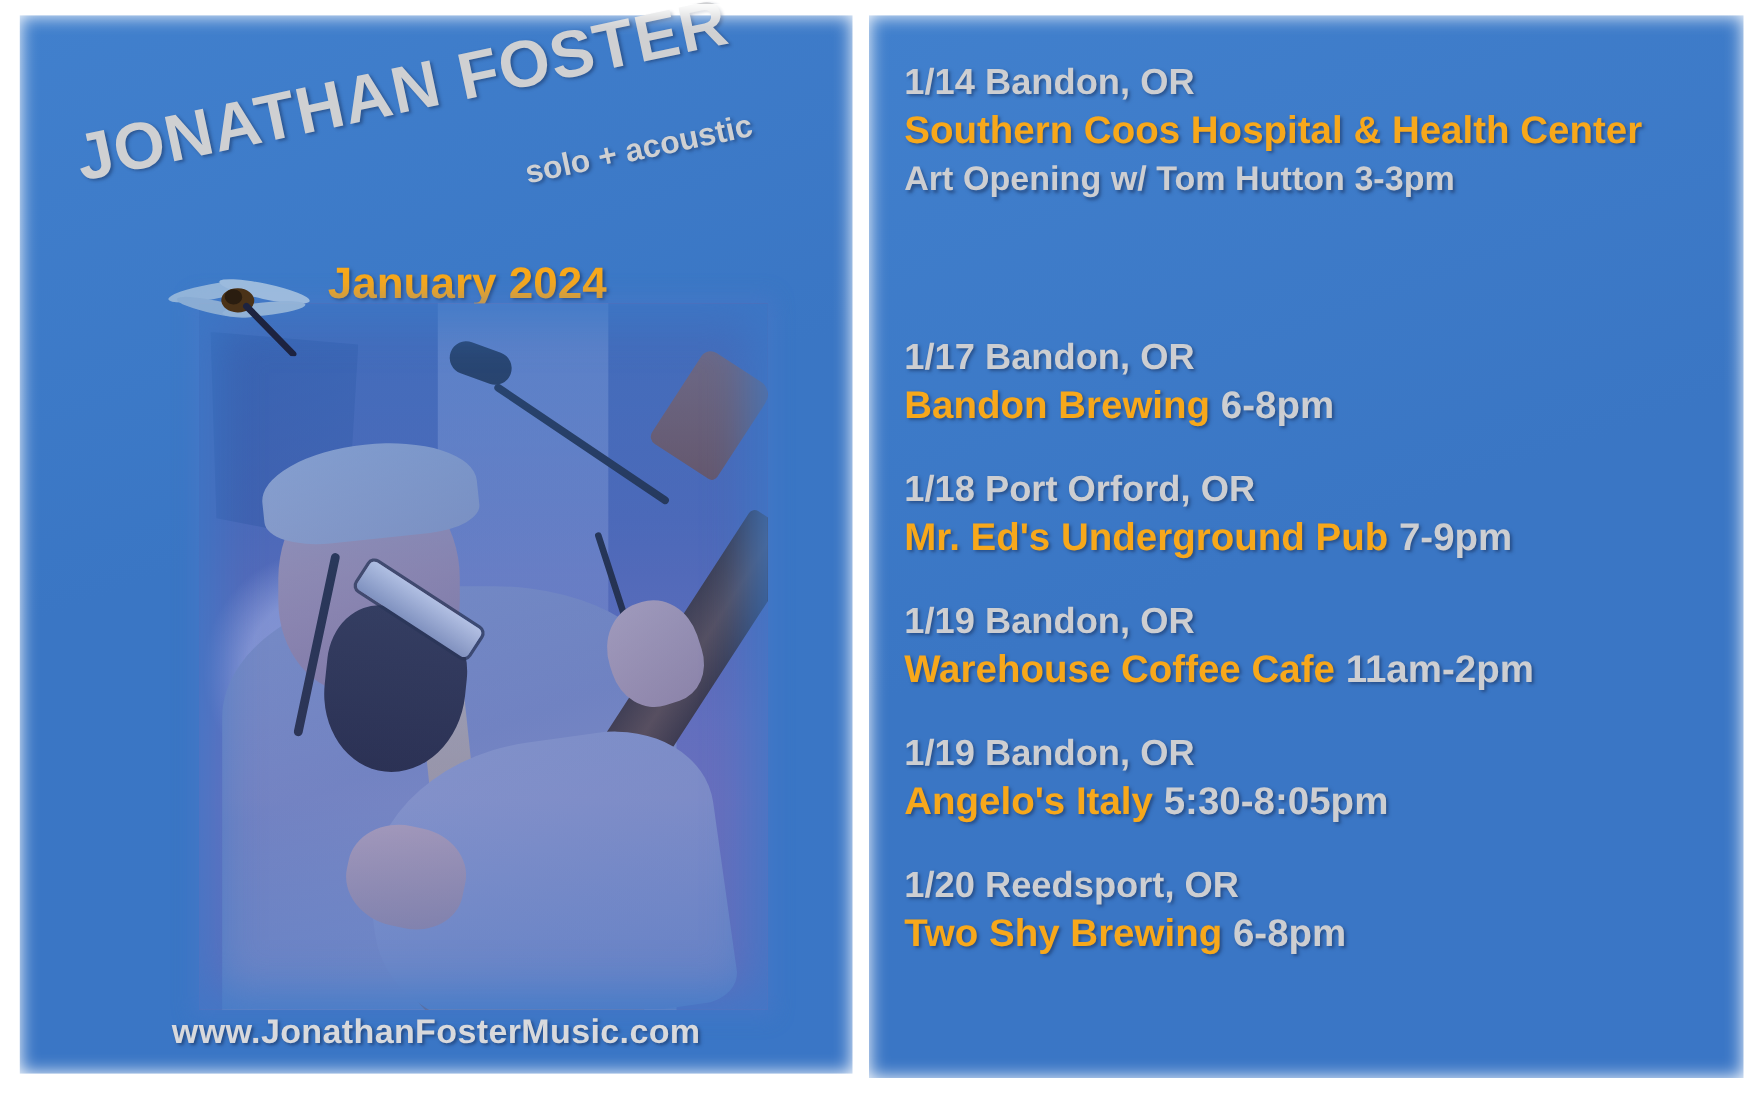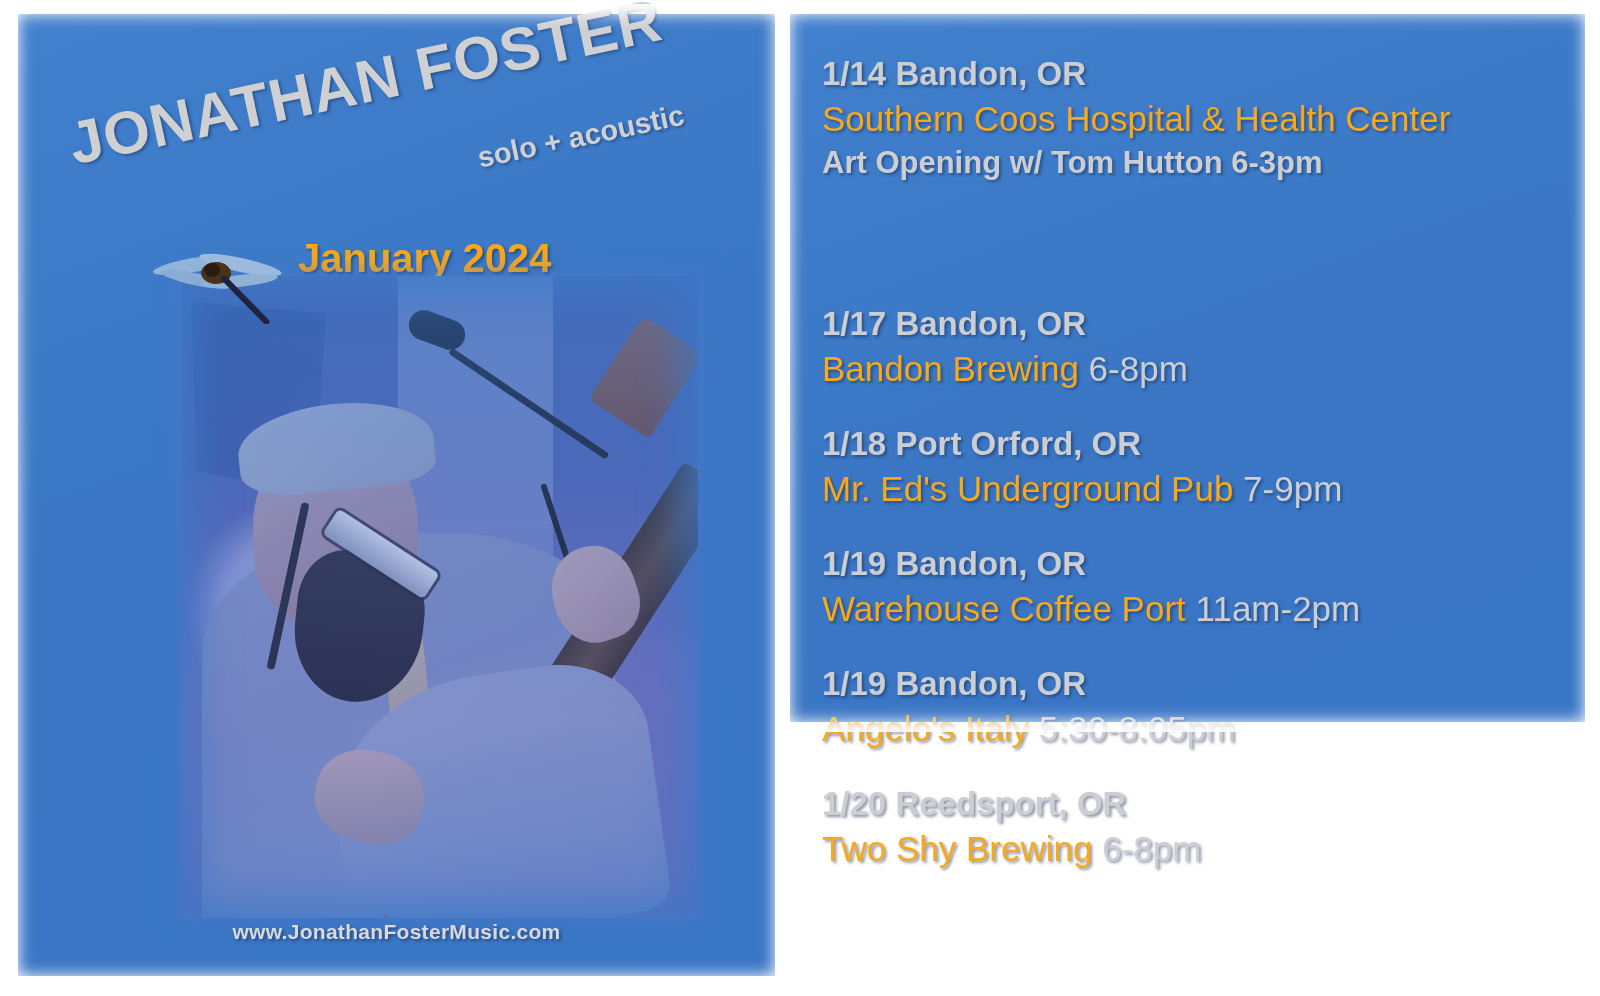--- a/index.html
+++ b/index.html
@@ -23,21 +23,21 @@
     position:absolute;inset:-10px;
     pointer-events:none;
     box-shadow:inset 0 0 16px 10px #ffffff;
   }
 
   #left-panel{
     left:18px;top:14px;width:757px;height:962px;
     background:linear-gradient(160deg,#4180cd 0%,#3a76c4 45%,#3a76c6 100%);
   }
   #right-panel{
-    left:790px;top:14px;width:795px;height:708px;
+    left:790px;top:14px;width:795px;height:966px;
     background:linear-gradient(160deg,#4180cd 0%,#3a76c4 50%,#3a76c6 100%);
   }
 
   
   #artist-name{
     position:absolute;
     left:52px;top:96px;
     width:660px;
     transform:rotate(-12deg);
     transform-origin:left center;
@@ -211,21 +211,21 @@
 
   
   .dragonfly{position:absolute;width:150px;height:90px;}
   #dragonfly-left{left:122px;top:218px;transform:rotate(2deg);}
 
   
   #website{
     position:absolute;
     left:0;right:0;top:906px;
     text-align:center;
-    font-size:21px;font-weight:bold;
+    font-size:31px;font-weight:bold;
     color:#d8d9dc;
     letter-spacing:.3px;
     text-shadow:2px 2px 3px rgba(20,40,80,.55);
   }
 
   
   #event-list{
     position:absolute;
     left:32px;top:38px;right:10px;
   }
@@ -233,21 +233,21 @@
   .event .line{
     white-space:nowrap;
     text-shadow:2px 2px 3px rgba(20,40,80,.5);
   }
   .line-city{
     font-size:33px;font-weight:bold;
     color:#cdced1;
     line-height:44px;
   }
   .line-venue{
-    font-size:35px;font-weight:normal;
+    font-size:35px;font-weight:bold;
     color:#f7a81b;
     line-height:46px;
   }
   .line-venue .time{color:#cdced1;}
   .line-note{
     font-size:31px;font-weight:bold;
     color:#cdced1;
     line-height:42px;
   }
 </style>
@@ -306,37 +306,37 @@
   <div id="website">www.JonathanFosterMusic.com</div>
 </div>
 
 <div class="panel" id="right-panel">
 
   <div id="event-list">
 
     <div class="event" style="margin-bottom:118px;">
       <div class="line line-city">1/14  Bandon, OR</div>
       <div class="line line-venue"><span>Southern Coos Hospital &amp; Health Center</span></div>
-      <div class="line line-note">Art Opening w/ Tom Hutton 6-3pm</div>
+      <div class="line line-note">Art Opening w/ Tom Hutton 3-3pm</div>
     </div>
 
 
     <div class="event" style="margin-bottom:30px;">
       <div class="line line-city">1/17 Bandon, OR</div>
       <div class="line line-venue"><span>Bandon Brewing</span> <span class="time">6-8pm</span></div>
     </div>
 
     <div class="event" style="margin-bottom:30px;">
       <div class="line line-city">1/18 Port Orford, OR</div>
       <div class="line line-venue"><span>Mr. Ed's Underground Pub</span> <span class="time">7-9pm</span></div>
     </div>
 
     <div class="event" style="margin-bottom:30px;">
       <div class="line line-city">1/19 Bandon, OR</div>
-      <div class="line line-venue"><span>Warehouse Coffee Port</span> <span class="time">11am-2pm</span></div>
+      <div class="line line-venue"><span>Warehouse Coffee Cafe</span> <span class="time">11am-2pm</span></div>
     </div>
 
     <div class="event" style="margin-bottom:30px;">
       <div class="line line-city">1/19 Bandon, OR</div>
       <div class="line line-venue"><span>Angelo's Italy</span> <span class="time">5:30-8:05pm</span></div>
     </div>
 
     <div class="event">
       <div class="line line-city">1/20 Reedsport, OR</div>
       <div class="line line-venue"><span>Two Shy Brewing</span> <span class="time">6-8pm</span></div>

